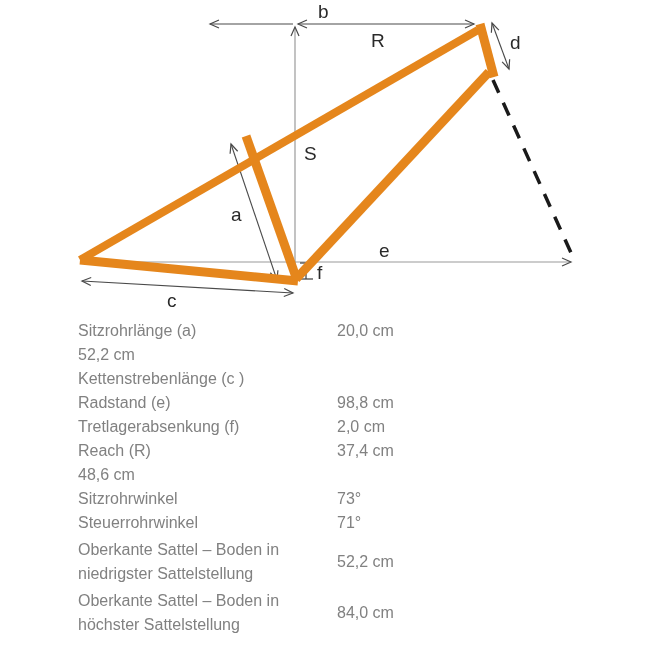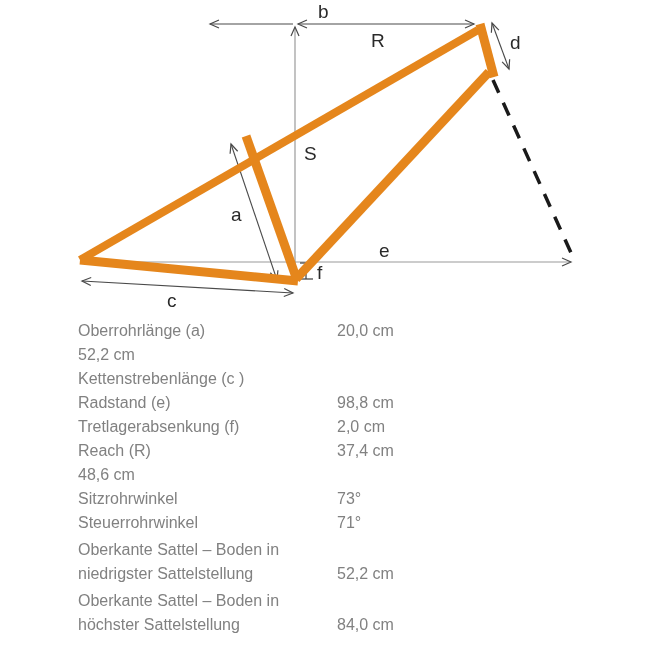--- a/index.html
+++ b/index.html
@@ -13,21 +13,21 @@
     font-family:"Liberation Sans", sans-serif;
     font-size:19px;fill:#2a2a2a;
   }
   .geo-table{
     position:absolute;left:78px;top:319px;width:470px;
     font-size:16px;line-height:24px;color:#818181;
   }
   .geo-row{display:flex;align-items:flex-end;}
   .geo-row .label{width:259px;}
   .geo-row .value{flex:1;white-space:nowrap;}
-  .geo-row.spaced{margin-top:3px;}
+  .geo-row.spaced{margin-top:3px;align-items:center;}
 </style>
 </head>
 <body>
 
 <div class="stage">
 
   <svg class="diagram" viewBox="0 0 655 320" xmlns="http://www.w3.org/2000/svg">
     <defs>
       <marker id="arr" markerWidth="14" markerHeight="12" refX="10" refY="5" orient="auto" markerUnits="userSpaceOnUse">
         <path d="M1,1 L10,5 L1,9" fill="none" stroke="#4a4a4a" stroke-width="1.2"></path>
@@ -63,21 +63,21 @@
     <text x="510" y="49">d</text>
     <text x="304" y="160">S</text>
     <text x="231" y="221">a</text>
     <text x="379" y="257">e</text>
     <text x="317" y="279">f</text>
     <text x="167" y="307">c</text>
   </svg>
 
   <div class="geo-table">
     <div class="geo-row">
-      <span class="label">Oberrohrlänge (a)</span>
+      <span class="label">Sitzrohrlänge (a)</span>
       <span class="value">20,0 cm</span>
     </div>
     <div class="geo-row">
       <span class="value">52,2 cm</span>
     </div>
     <div class="geo-row">
       <span class="label">Kettenstrebenlänge (c )</span>
     </div>
     <div class="geo-row">
       <span class="label">Radstand (e)</span>

